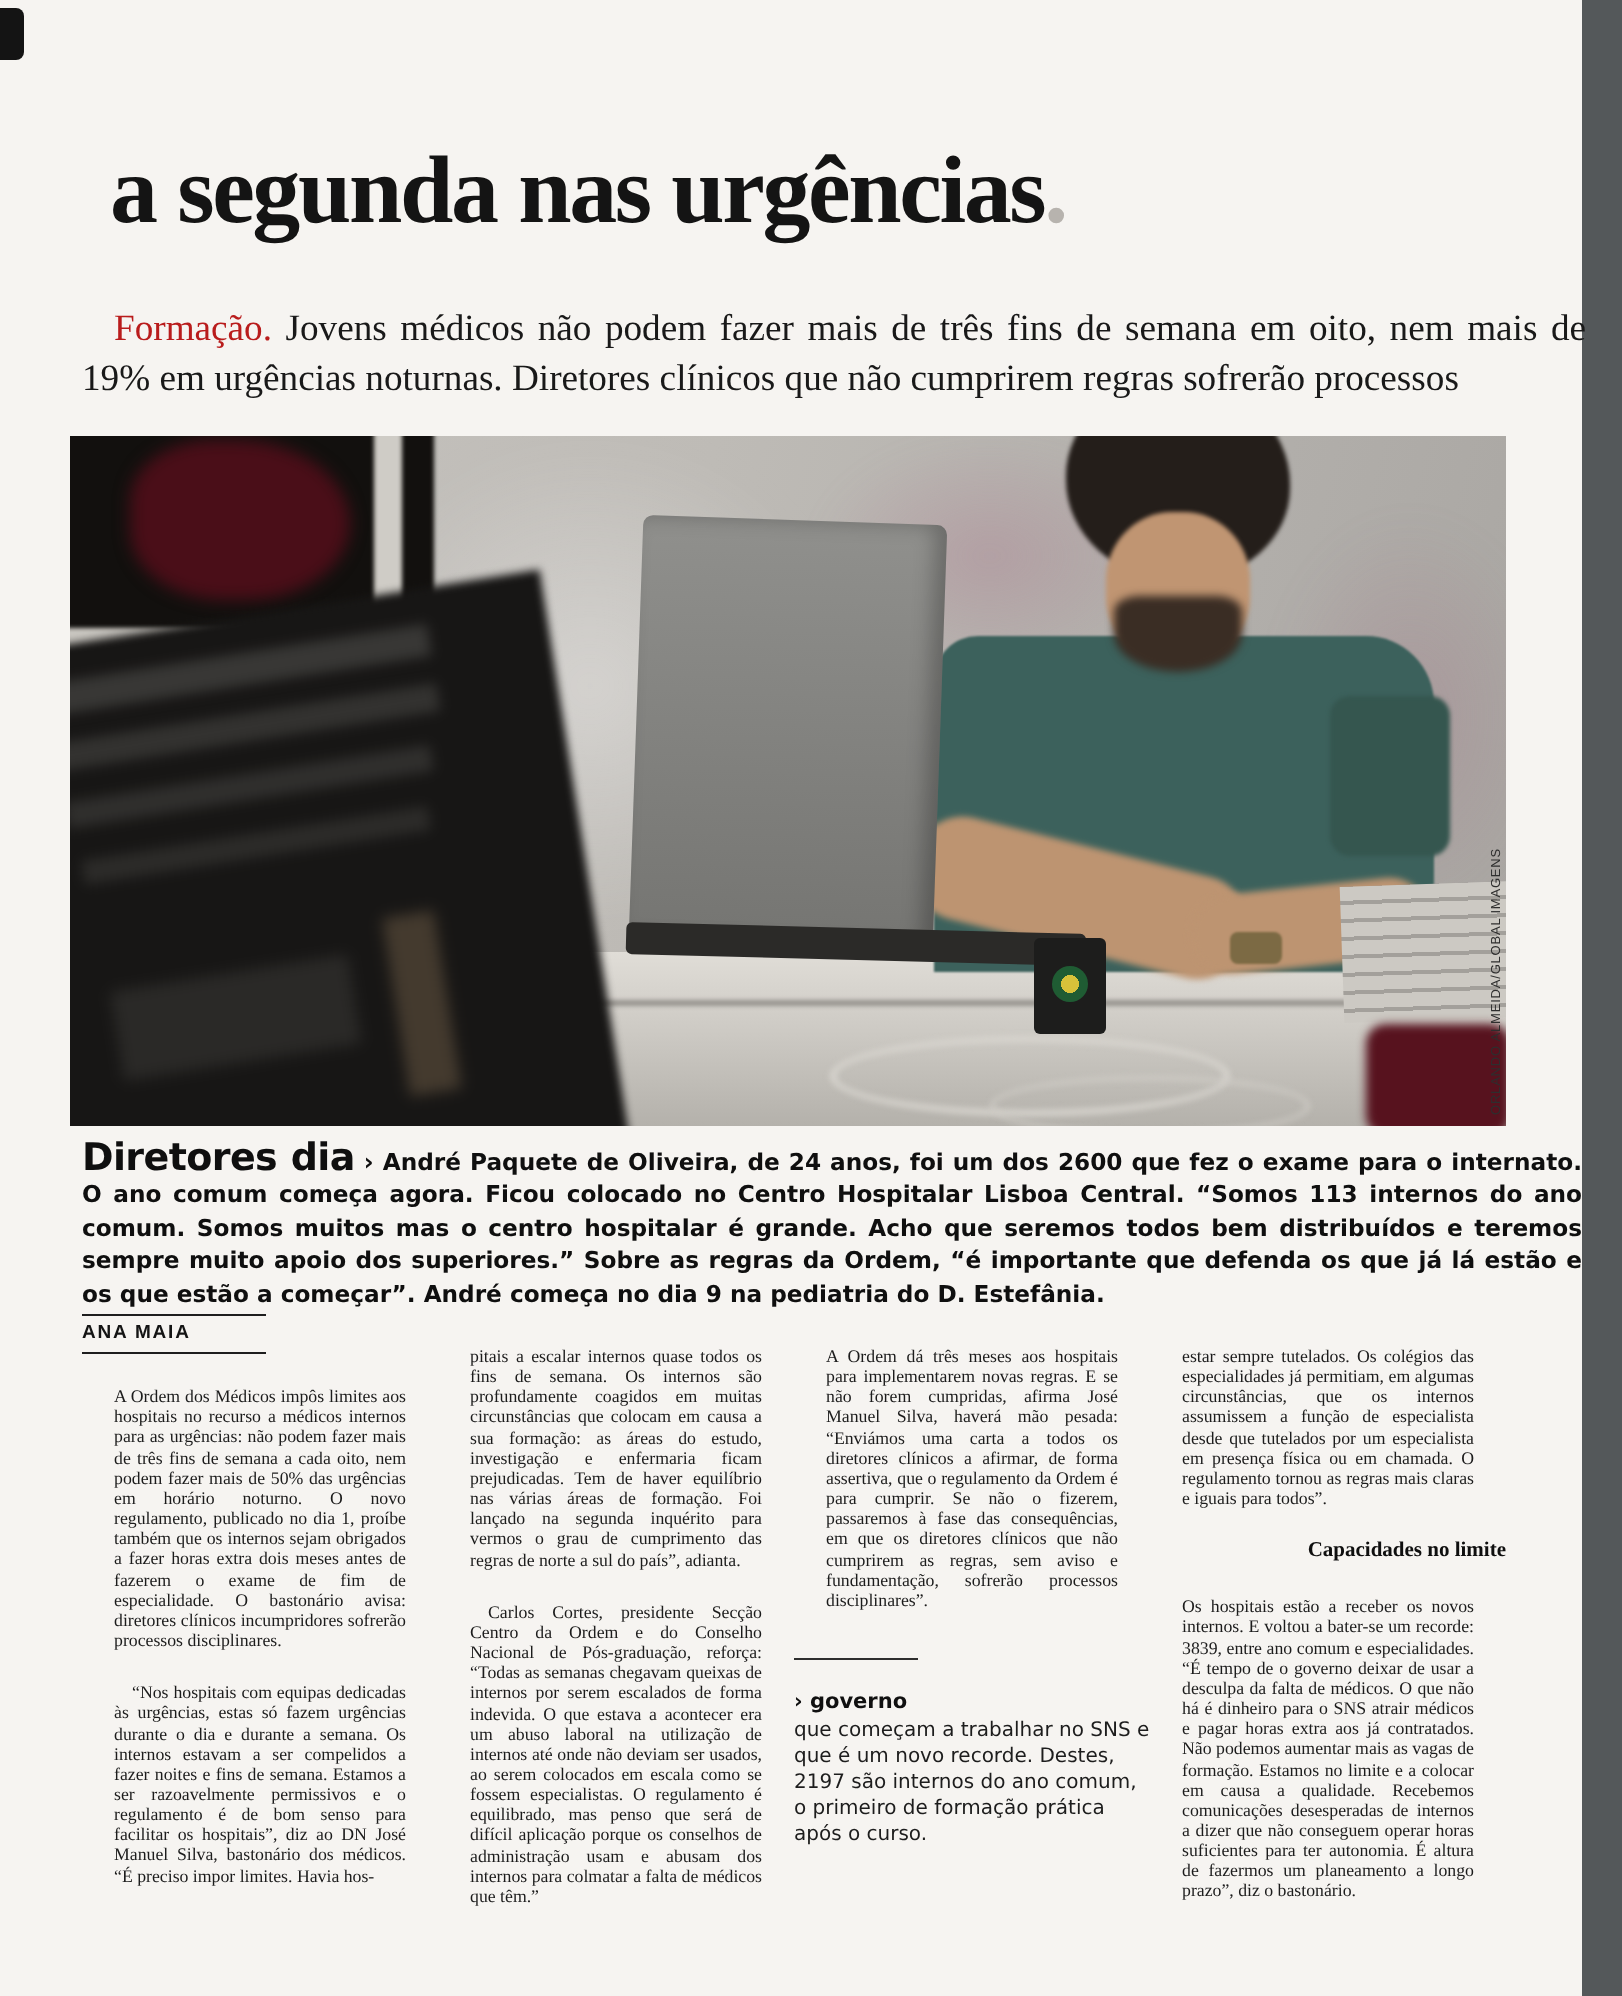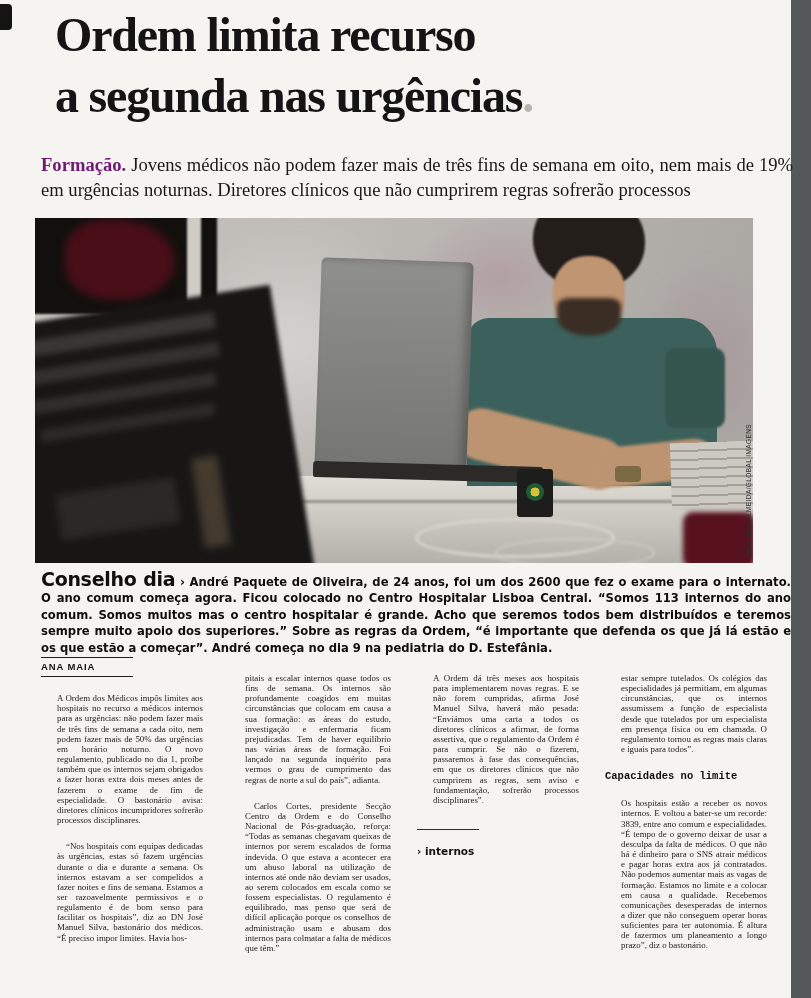--- a/index.html
+++ b/index.html
@@ -16,21 +16,21 @@
     position:absolute; left:55px; top:4px; width:710px;
     font-family:"Liberation Serif", serif; font-weight:700;
     font-size:48px; line-height:61px; letter-spacing:-1.2px; color:#141414;
   }
   .headline .dot { color:#b7b3ae; }
 
   .standfirst {
     position:absolute; left:41px; top:153px; width:752px;
     font-size:18.6px; line-height:24.6px; color:#191919; text-align:justify;
   }
-  .standfirst .label { font-weight:700; color:#701a75; }
+  .standfirst .label { font-weight:400; color:#b91c1c;margin-left:16px; }
 
   .photo {
     position:absolute; left:35px; top:218px; width:718px; height:345px;
     overflow:hidden; background:linear-gradient(105deg,#c6c3bf 0%,#bebbb6 40%,#b3b0ac 70%,#a8a5a1 100%);
   }
   .photo * { position:absolute; }
   .wall-smudge1 { left:370px; top:0; width:180px; height:120px; background:radial-gradient(closest-side,rgba(170,120,140,.35),rgba(170,120,140,0)); filter:blur(6px); }
   .wall-smudge2 { left:600px; top:40px; width:140px; height:200px; background:radial-gradient(closest-side,rgba(160,110,130,.28),rgba(160,110,130,0)); filter:blur(8px); }
   .wall-shade { left:130px; top:0; width:260px; height:250px; background:radial-gradient(closest-side,rgba(255,255,255,.35),rgba(255,255,255,0)); filter:blur(10px); }
   .shelf { left:-8px; top:-8px; width:190px; height:122px; background:#12100e; filter:blur(1px); }
@@ -68,45 +68,45 @@
   }
 
   .caption {
     position:absolute; left:41px; top:571px; width:750px;
     font-family:"DejaVu Sans", sans-serif; font-weight:700;
     font-size:11.6px; line-height:16.4px; color:#0f0f0f; text-align:justify;
   }
   .caption-title { font-size:19px; letter-spacing:-.3px; }
   .caption-sep { font-size:12px; }
 
-  .columns { position:absolute; left:41px; top:657px; width:752px; display:flex; gap:10px; }
+  .columns { position:absolute; left:41px; top:657px; width:752px; display:flex; }
   .col { width:178px; font-size:8.9px; line-height:10.15px; text-align:justify; color:#1c1c1c; hyphens:auto; }
   .col p { margin:16px; }
   .col p + p { text-indent:9px; }
 
   .byline-box { width:92px; border-top:1.5px solid #1e1e1e; border-bottom:1px solid #1e1e1e; padding:4px 0 4px; margin-bottom:14px; }
   .byline-name { font-family:"Liberation Sans", sans-serif; font-weight:700; font-size:9.5px; letter-spacing:.9px; color:#141414; }
 
   .stat { margin-top:24px; font-family:"DejaVu Sans", sans-serif; text-align:left; }
   .stat-rule { width:62px; height:1px; background:#2e2e2e; margin-bottom:16px; }
   .stat-number { font-size:45px; font-weight:300; line-height:1; color:#3d4a5c; letter-spacing:.5px; }
   .stat-label { margin-top:11px; font-size:10.5px; font-weight:700; color:#101010; }
   .stat-desc { margin-top:3px; font-size:10px; line-height:13px; font-weight:400; color:#1d1d1d; }
 
-  .subhead { font-family:Liberation Mono, monospace; font-weight:700; font-size:10.5px; line-height:12px; margin:6px 0 3px; text-align:left; color:#0f0f0f; }
+  .subhead { font-family:Liberation Serif, serif; font-weight:700; font-size:10.5px; line-height:12px; margin:6px 0 3px; text-align:right; color:#0f0f0f; }
 </style>
 </head>
 <body>
 
 <div class="page">
 
   <div class="corner-mark"></div>
   <div class="edge-bar"></div>
 
-  <h1 class="headline"><span>Ordem limita recurso</span><br>
+  <h1 class="headline"><br>
     <span>a segunda nas urgências</span><span class="dot">.</span>
   </h1>
 
   <p class="standfirst"><span class="label">Formação.</span>
     <span>Jovens médicos não podem fazer mais de três fins de semana em oito, nem mais de 19% em urgências noturnas. Diretores clínicos que não cumprirem regras sofrerão processos</span>
   </p>
 
   <div class="photo">
     <div class="wall-shade"></div>
     <div class="wall-smudge1"></div>
@@ -138,21 +138,21 @@
       <div class="fg-line1"></div>
       <div class="fg-line2"></div>
       <div class="fg-line3"></div>
       <div class="fg-line4"></div>
       <div class="fg-fig"></div>
       <div class="fg-box"></div>
     </div>
     <div class="photo-credit">ORLANDO ALMEIDA/GLOBAL IMAGENS</div>
   </div>
 
-  <p class="caption"><span class="caption-title">Conselho dia</span>
+  <p class="caption"><span class="caption-title">Diretores dia</span>
     <span class="caption-sep">›</span>
     <span>André Paquete de Oliveira, de 24 anos, foi um dos 2600 que fez o exame para o internato. O ano comum começa agora. Ficou colocado no Centro Hospitalar Lisboa Central. “Somos 113 internos do ano comum. Somos muitos mas o centro hospitalar é grande. Acho que seremos todos bem distribuídos e teremos sempre muito apoio dos superiores.” Sobre as regras da Ordem, “é importante que defenda os que já lá estão e os que estão a começar”. André começa no dia 9 na pediatria do D. Estefânia.</span>
   </p>
 
   <div class="columns">
 
     <div class="col">
       <div class="byline-box">
         <div class="byline-name">ANA MAIA</div>
       </div>
@@ -162,21 +162,22 @@
 
     <div class="col">
       <p>pitais a escalar internos quase todos os fins de semana. Os internos são profundamente coagidos em muitas circunstâncias que colocam em causa a sua formação: as áreas do estudo, investigação e enfermaria ficam prejudicadas. Tem de haver equilíbrio nas várias áreas de formação. Foi lançado na segunda inquérito para vermos o grau de cumprimento das regras de norte a sul do país”, adianta.</p>
       <p>Carlos Cortes, presidente Secção Centro da Ordem e do Conselho Nacional de Pós-graduação, reforça: “Todas as semanas chegavam queixas de internos por serem escalados de forma indevida. O que estava a acontecer era um abuso laboral na utilização de internos até onde não deviam ser usados, ao serem colocados em escala como se fossem especialistas. O regulamento é equilibrado, mas penso que será de difícil aplicação porque os conselhos de administração usam e abusam dos internos para colmatar a falta de médicos que têm.”</p>
     </div>
 
     <div class="col">
       <p>A Ordem dá três meses aos hospitais para implementarem novas regras. E se não forem cumpridas, afirma José Manuel Silva, haverá mão pesada: “Enviámos uma carta a todos os diretores clínicos a afirmar, de forma assertiva, que o regulamento da Ordem é para cumprir. Se não o fizerem, passaremos à fase das consequências, em que os diretores clínicos que não cumprirem as regras, sem aviso e fundamentação, sofrerão processos disciplinares”.</p>
       <div class="stat">
         <div class="stat-rule"></div>
-        <div class="stat-label">› internos</div>
+        <div class="stat-label">› governo</div>
+        <div class="stat-desc">que começam a trabalhar no SNS e que é um novo recorde. Destes, 2197 são internos do ano comum, o primeiro de formação prática após o curso.</div>
       </div>
     </div>
 
     <div class="col">
       <p>estar sempre tutelados. Os colégios das especialidades já permitiam, em algumas circunstâncias, que os internos assumissem a função de especialista desde que tutelados por um especialista em presença física ou em chamada. O regulamento tornou as regras mais claras e iguais para todos”.</p>
       <div class="subhead">Capacidades no limite</div>
       <p>Os hospitais estão a receber os novos internos. E voltou a bater-se um recorde: 3839, entre ano comum e especialidades. “É tempo de o governo deixar de usar a desculpa da falta de médicos. O que não há é dinheiro para o SNS atrair médicos e pagar horas extra aos já contratados. Não podemos aumentar mais as vagas de formação. Estamos no limite e a colocar em causa a qualidade. Recebemos comunicações desesperadas de internos a dizer que não conseguem operar horas suficientes para ter autonomia. É altura de fazermos um planeamento a longo prazo”, diz o bastonário.</p>
     </div>
 
   </div>

